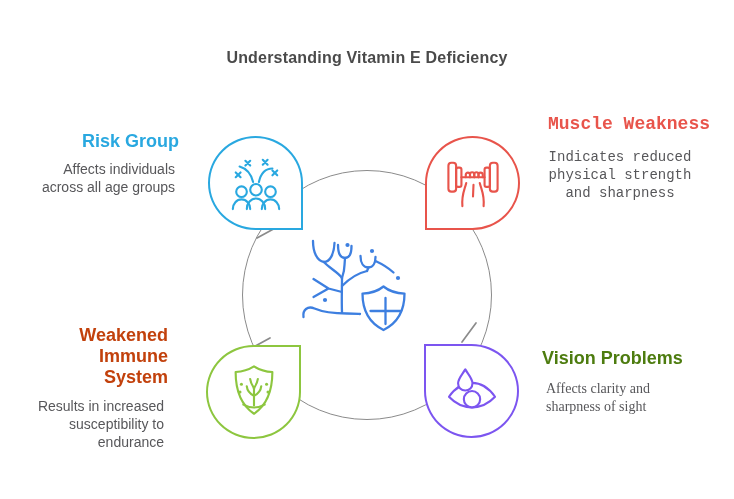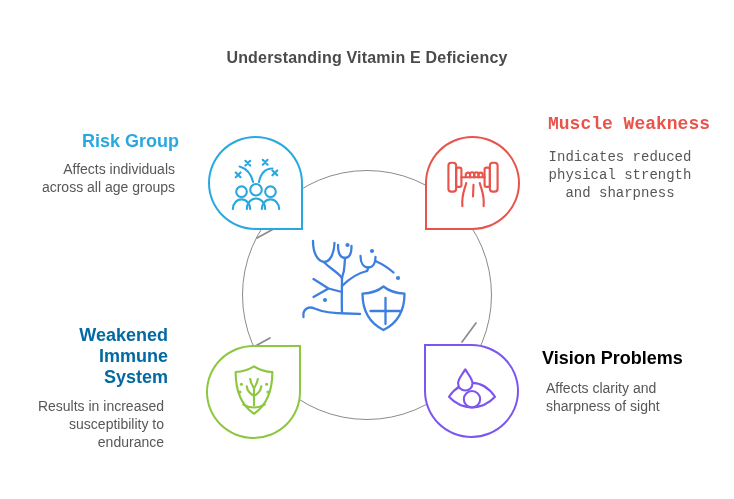--- a/index.html
+++ b/index.html
@@ -32,25 +32,25 @@
   .tblock{position:absolute;margin:0;}
   .tblock h2{margin:0;font-size:18px;font-weight:bold;line-height:1.17;}
   .tblock p{margin:4px;font-size:14px;line-height:1.28;color:#57575a;}
   .block-tl{right:555px;top:131px;width:190px;text-align:right;}
   .block-tl h2{color:#29a8e0;}
   .block-tl p{margin-top:9px;width:155px;margin-left:auto;}
   .block-tr{left:540px;top:114px;width:178px;text-align:center;font-family:Liberation Mono, monospace;}
   .block-tr h2{color:#e8544b;}
   .block-tr p{margin-top:14px;width:152px;}
   .block-bl{right:566px;top:325px;width:200px;text-align:right;}
-  .block-bl h2{color:#0369a1;width:138px;margin-left:auto;}
+  .block-bl h2{color:#c2410c;width:138px;margin-left:auto;}
   .block-bl p{margin-top:10px;width:138px;margin-left:auto;}
   .block-br{left:542px;top:348px;width:180px;text-align:left;}
-  .block-br h2{color:#000000;}
-  .block-br p{margin-top:11px;width:135px;}
+  .block-br h2{color:#4d7c0f;}
+  .block-br p{margin-top:11px;width:135px;font-family:Liberation Serif, serif;}
 </style>
 </head>
 <body>
 
 <div class="canvas">
 
   <h1 class="title">Understanding Vitamin E Deficiency</h1>
 
   <div class="main-circle"></div>
 

